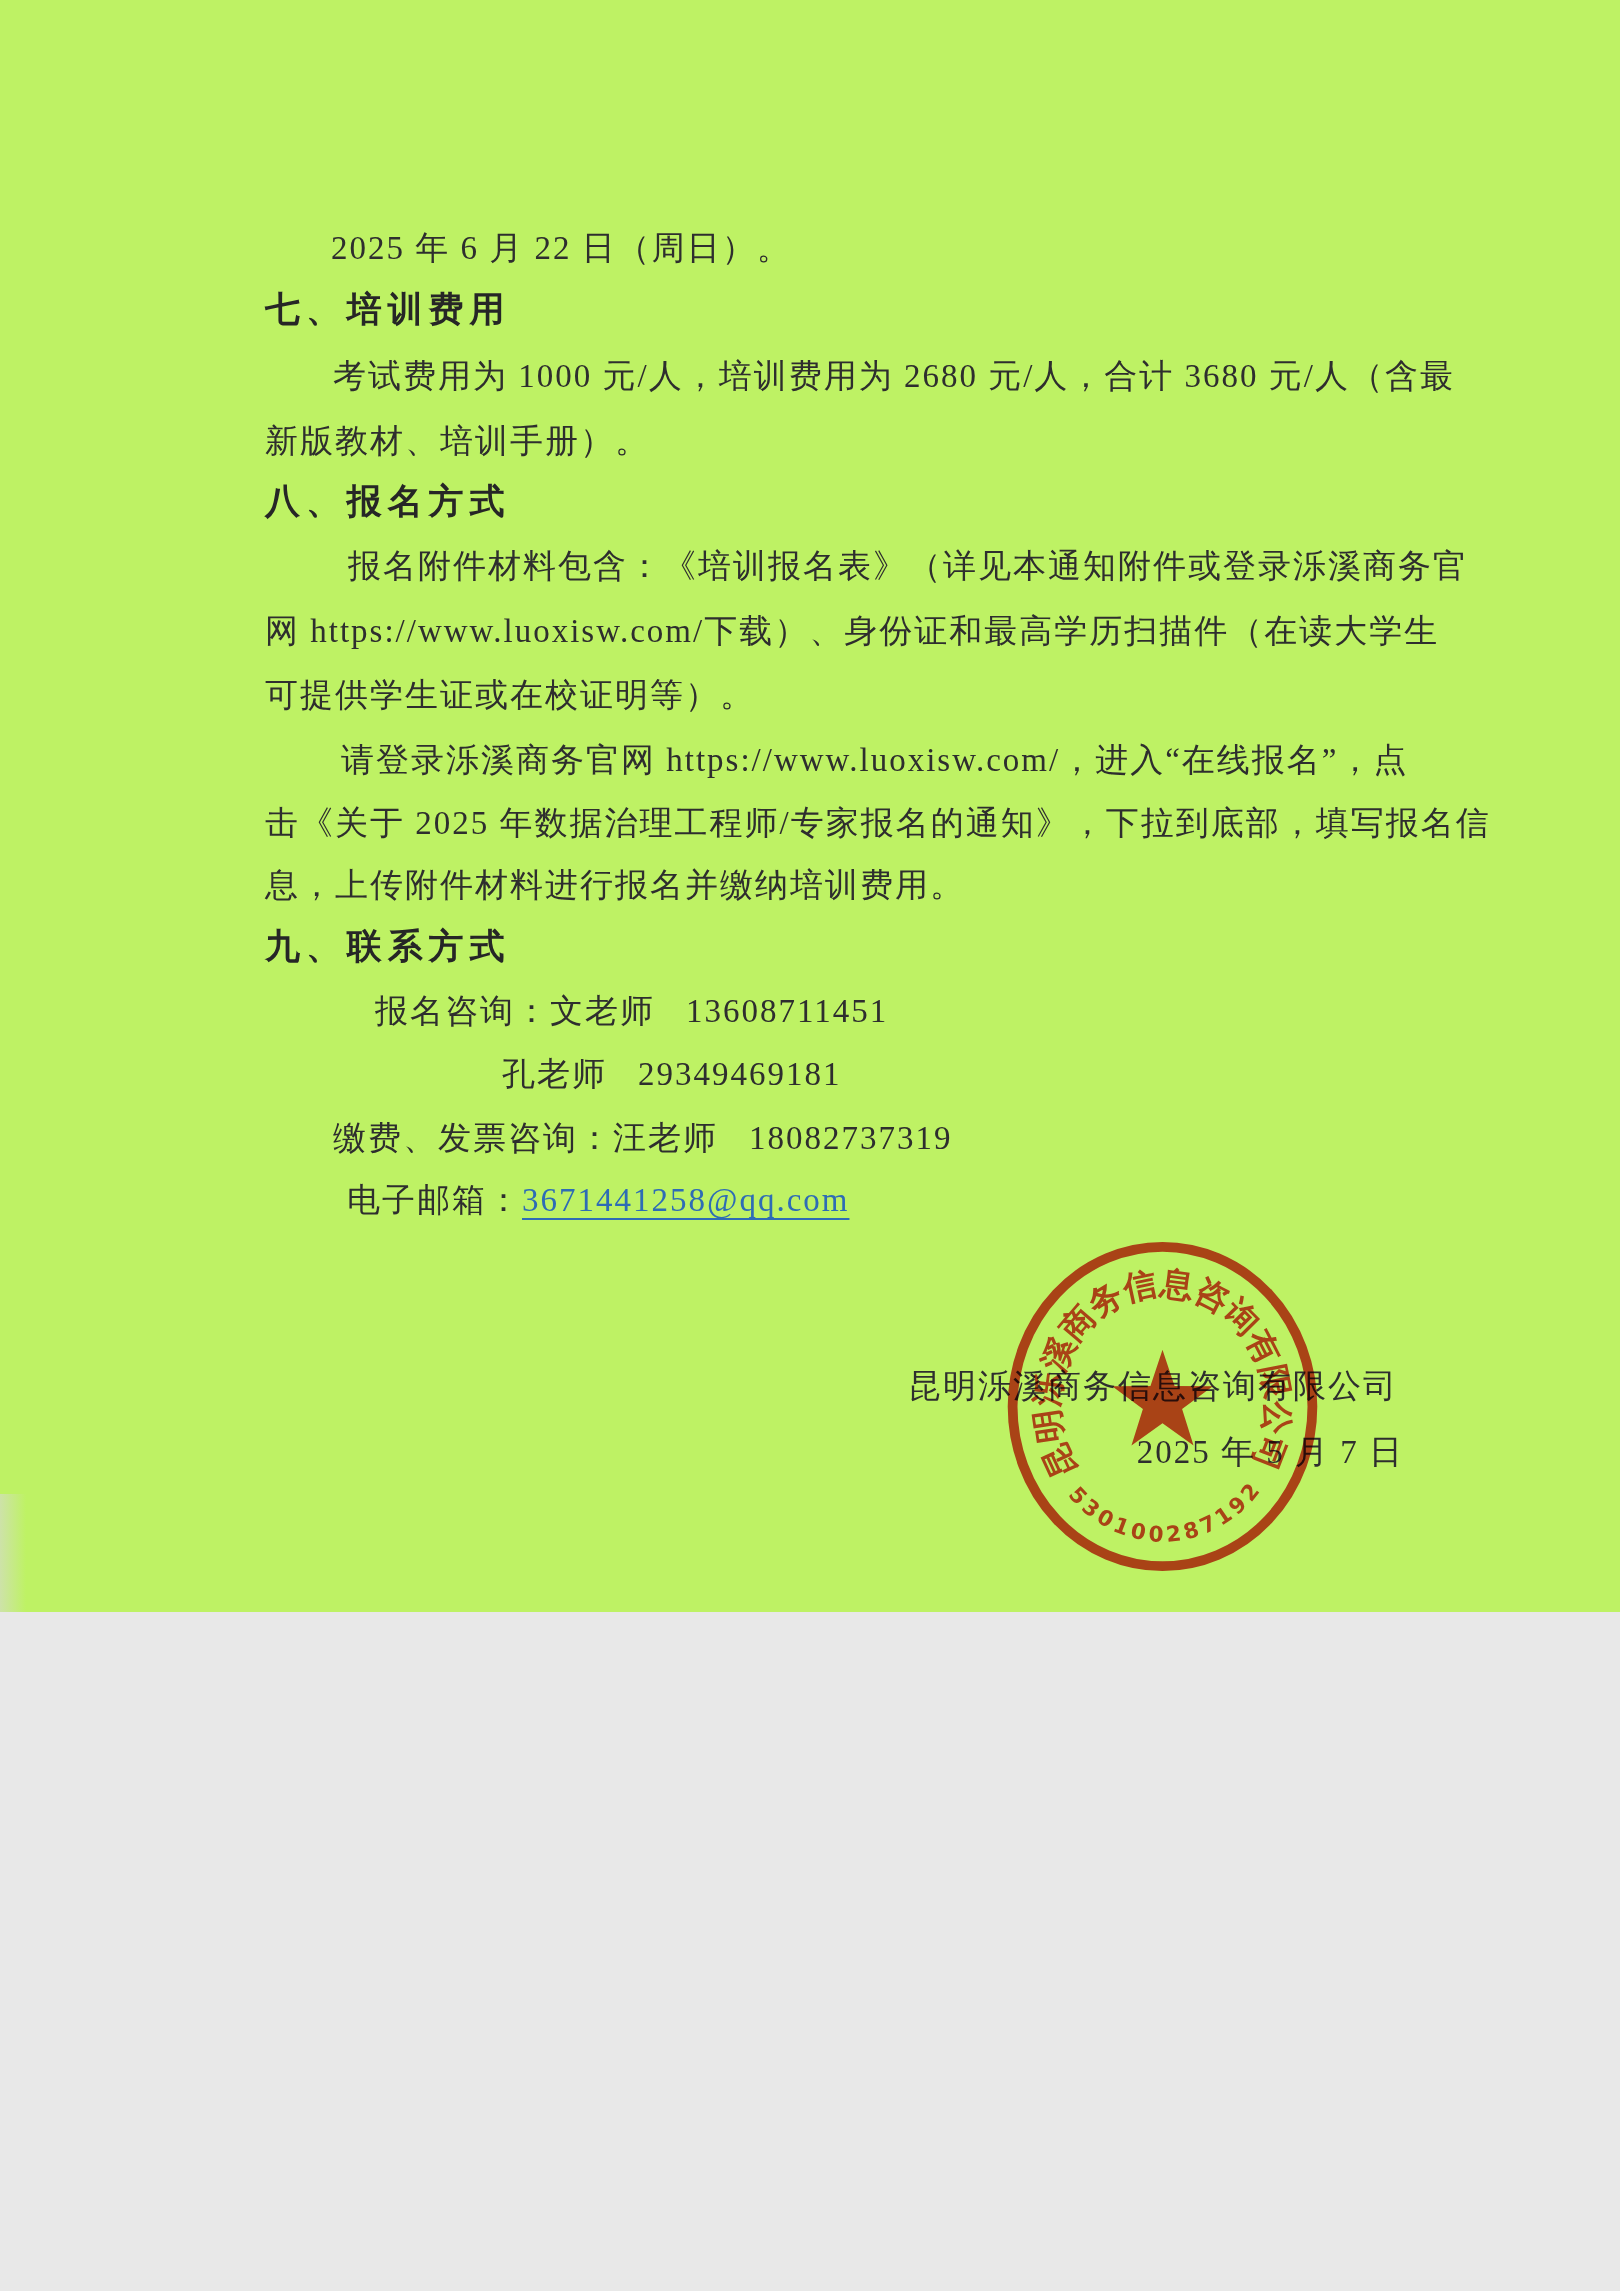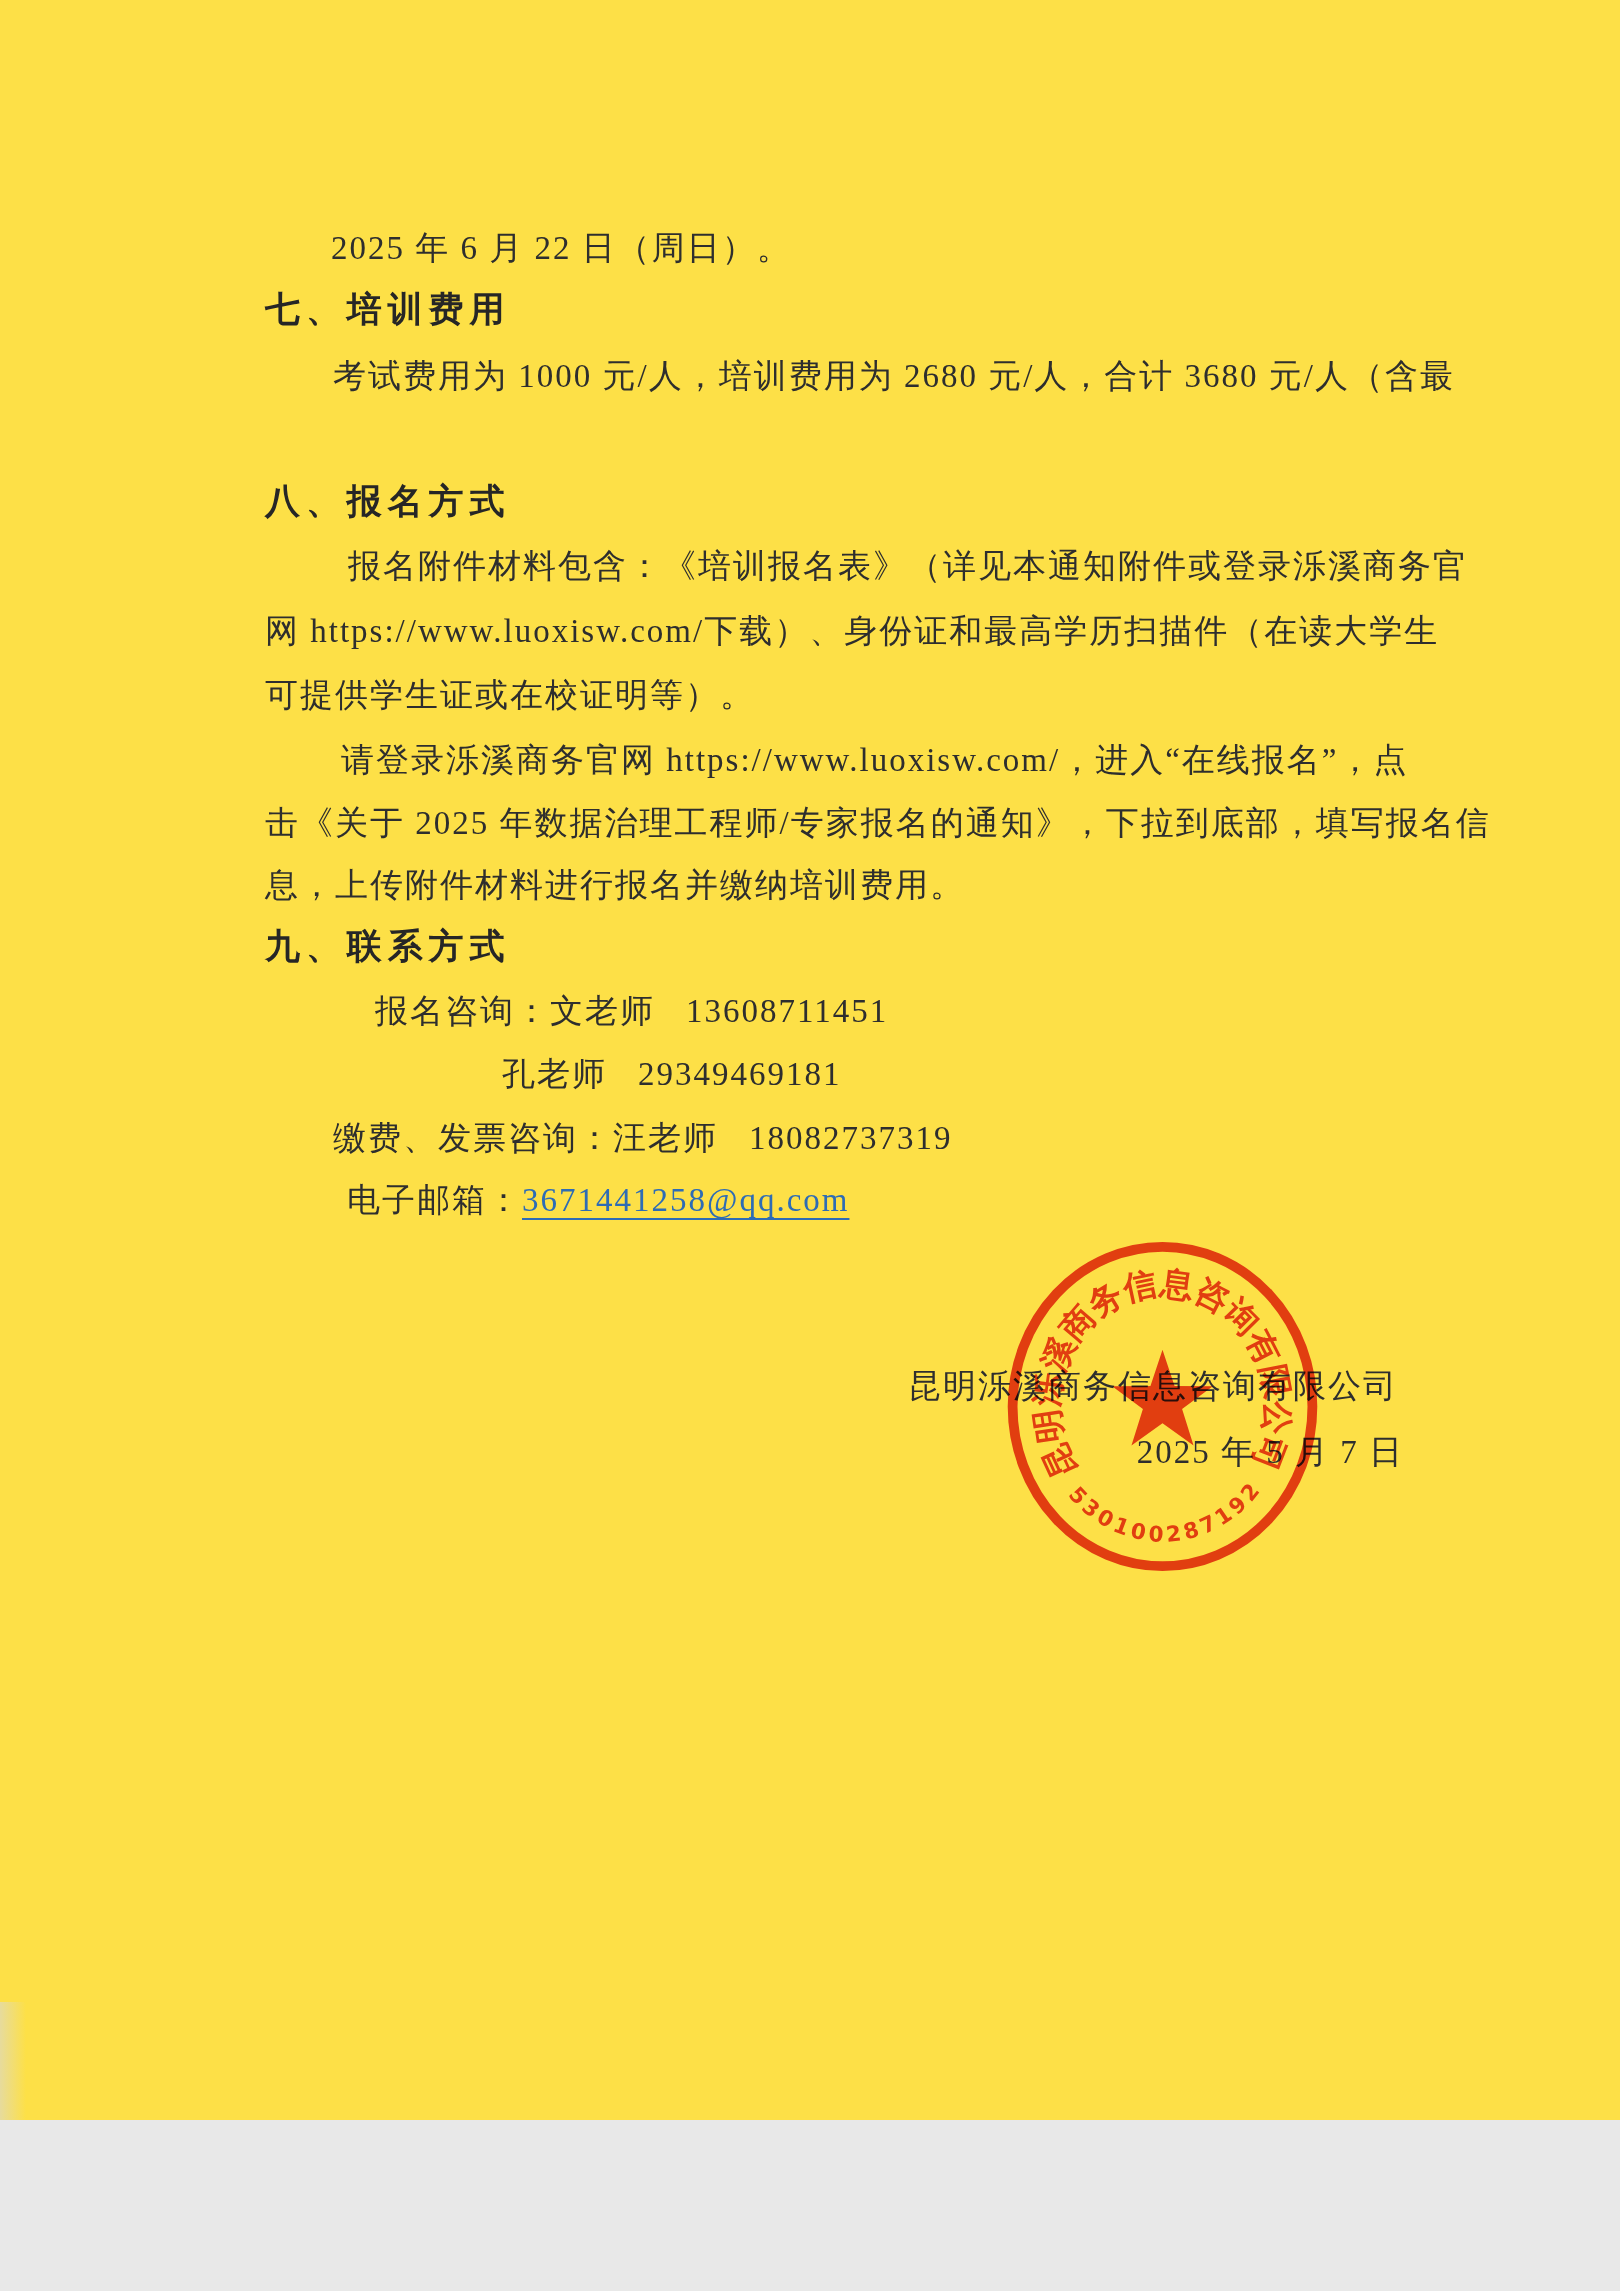--- a/index.html
+++ b/index.html
@@ -1,19 +1,19 @@
 <!DOCTYPE html>
 <html><head>
 <meta charset="utf-8">
 <style>
   html,body{margin:0;padding:0;background:#e8e8e8;}
   .page{
     position:relative;
-    width:1620px;height:2120px;
-    background:#fde047;
+    width:1620px;height:1612px;
+    background:#bef264;
     overflow:hidden;
     font-family:"Liberation Serif","DejaVu Serif",serif;
     color:#2e2e2e;
   }
   .line{
     position:absolute;
     font-size:33px;
     line-height:43px;
     letter-spacing:2px;
     white-space:nowrap;
@@ -58,20 +58,21 @@
 <body>
 
 <div class="page">
 
   <div class="line" style="left:331px;top:227px;">2025 年 6 月 22 日（周日）。</div>
 
   <div class="line heading" style="left:265px;top:288px;">七、培训费用</div>
 
   <div class="line" style="left:333px;top:355px;">考试费用为 1000 元/人，培训费用为 2680 元/人，合计 3680 元/人（含最</div>
 
+  <div class="line" style="left:265px;top:420px;">新版教材、培训手册）。</div>
 
   <div class="line heading" style="left:265px;top:480px;">八、报名方式</div>
 
   <div class="line" style="left:348px;top:545px;">报名附件材料包含：《培训报名表》（详见本通知附件或登录泺溪商务官</div>
 
   <div class="line" style="left:265px;top:610px;">网 https://www.luoxisw.com/下载）、身份证和最高学历扫描件（在读大学生</div>
 
   <div class="line" style="left:265px;top:674px;">可提供学生证或在校证明等）。</div>
 
   <div class="line" style="left:341px;top:739px;">请登录泺溪商务官网 https://www.luoxisw.com/，进入“在线报名”，点</div>

